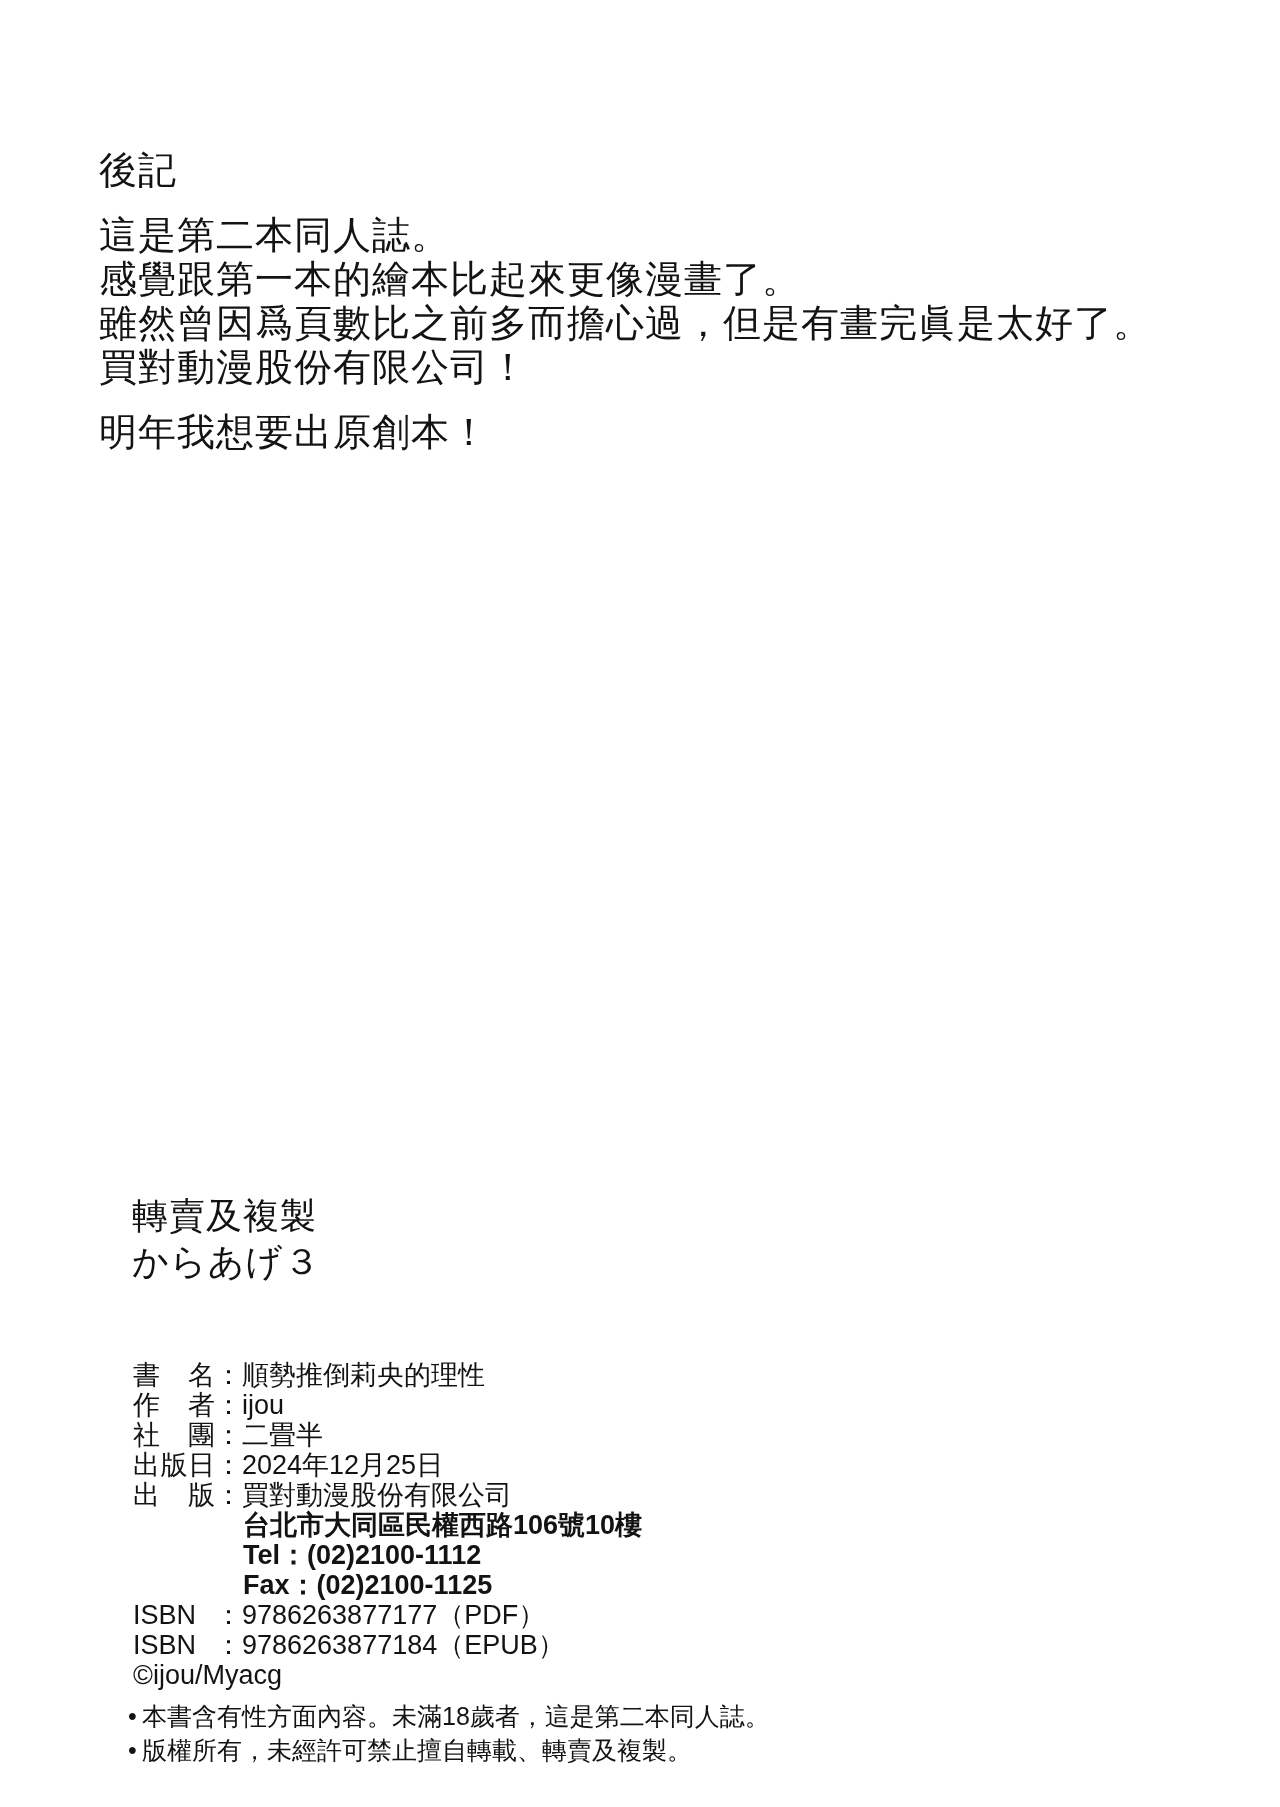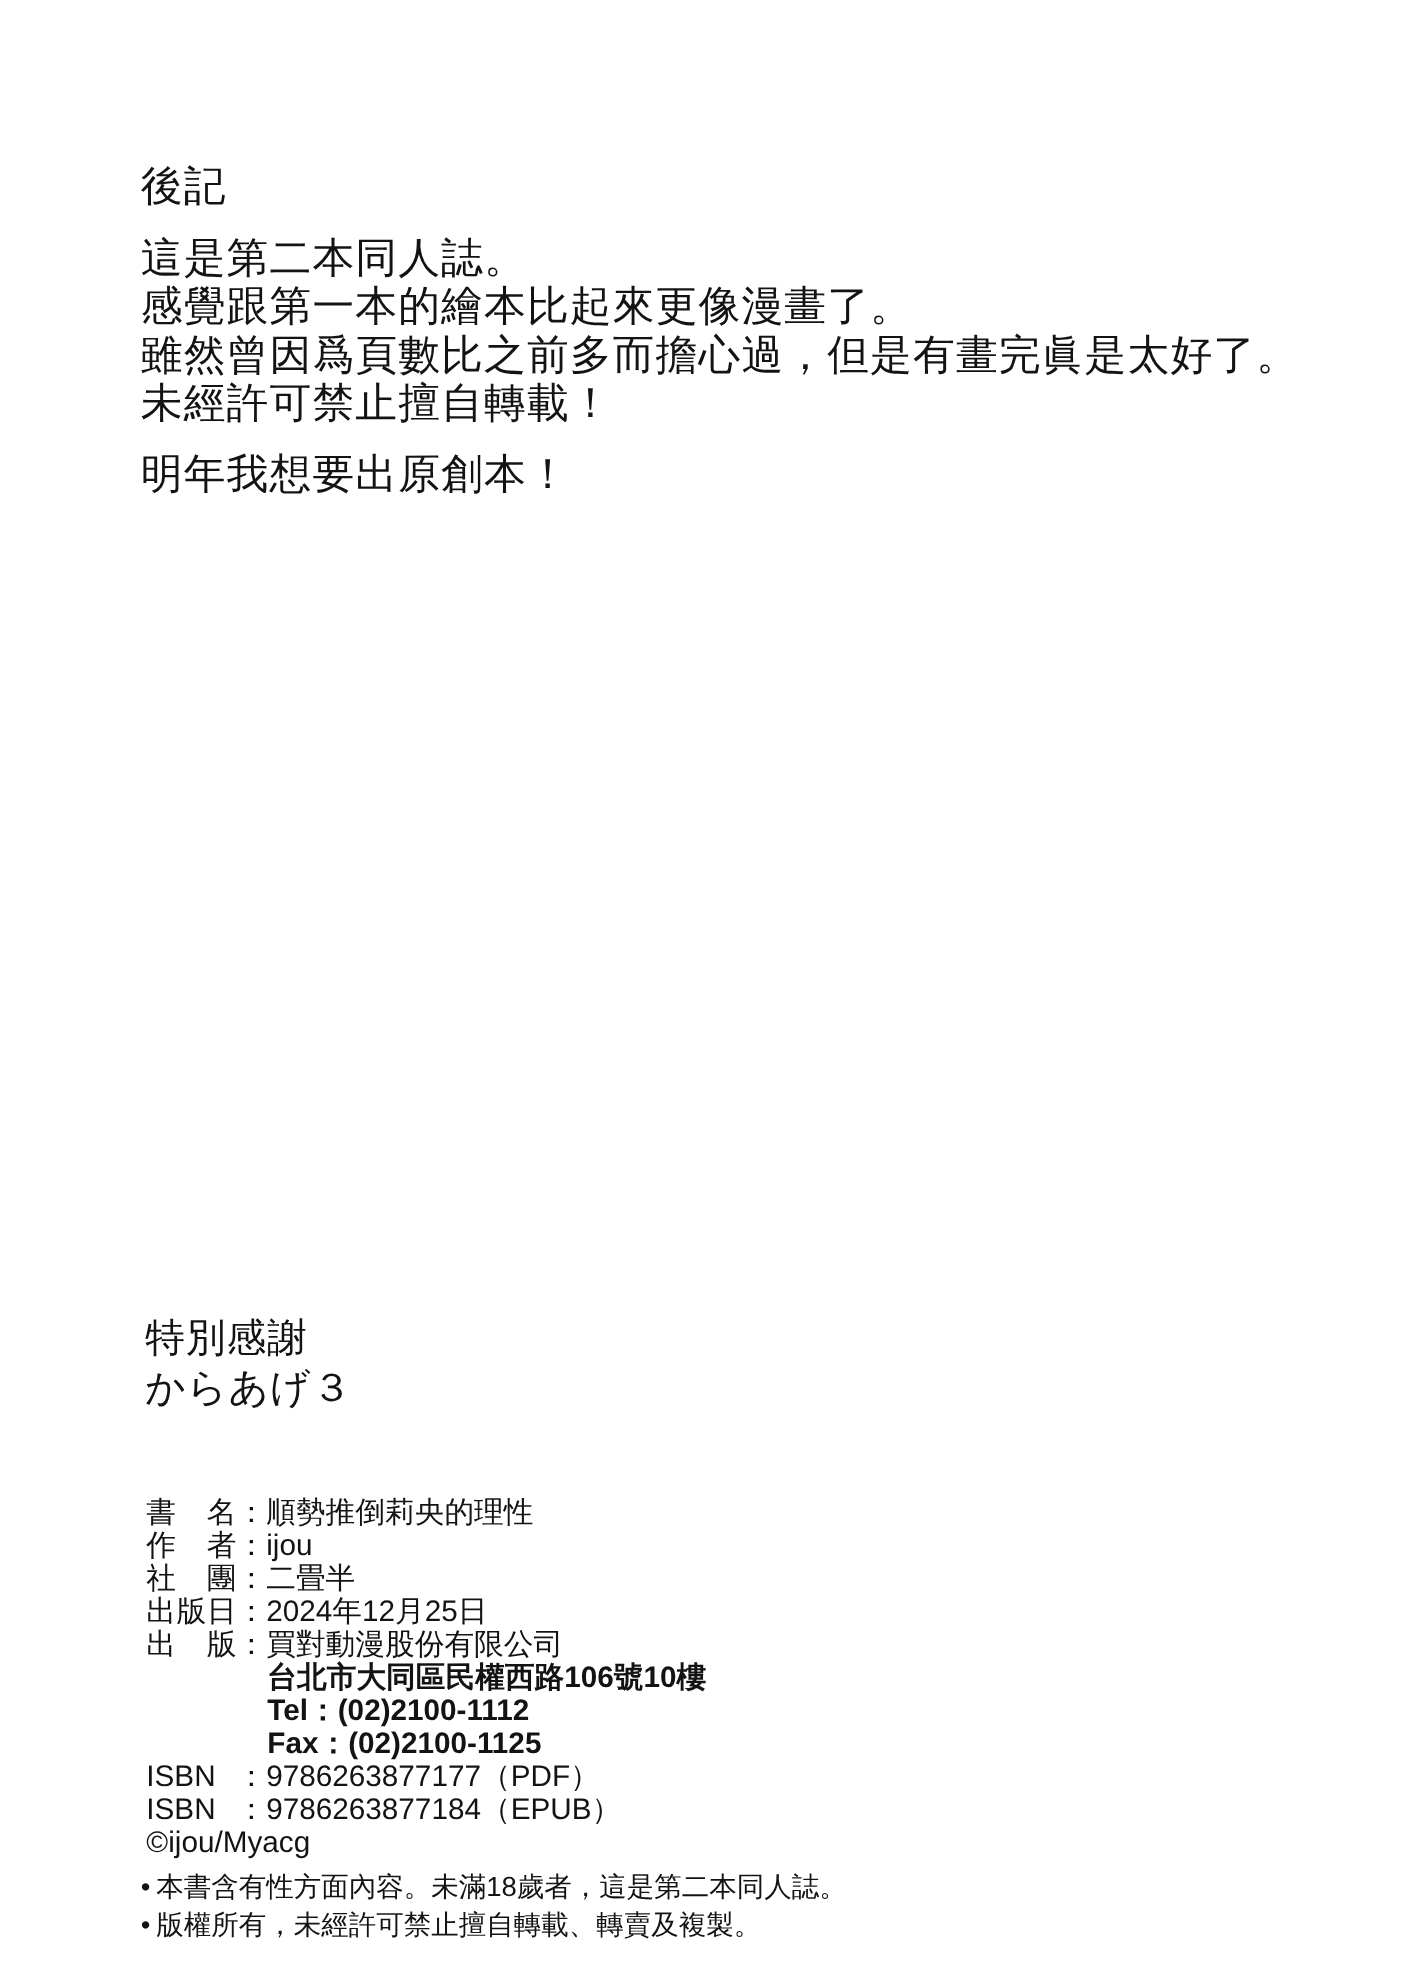--- a/index.html
+++ b/index.html
@@ -13,21 +13,21 @@
     background: #ffffff;
     color: #131313;
     font-family: "Liberation Sans", sans-serif;
     overflow: hidden;
   }
   .abs { position: absolute; }
   p, div { margin: 0; }
 
   
   .afterword {
-    left: 128px;
+    left: 99px;
     top: 148px;
     font-size: 38px;
     line-height: 44px;
     letter-spacing: 1px;
   }
   .afterword .heading { margin-bottom: 21px; }
   .afterword .closing { margin-top: 21px; }
 
   
   .thanks {
@@ -69,26 +69,26 @@
 </head>
 <body>
 
 <main>
 
   <section class="abs afterword">
     <div class="heading">後記</div>
     <p>這是第二本同人誌。</p>
     <p>感覺跟第一本的繪本比起來更像漫畫了。</p>
     <p>雖然曾因爲頁數比之前多而擔心過，但是有畫完眞是太好了。</p>
-    <p>未經許可禁止擅自轉載！</p>
+    <p>買對動漫股份有限公司！</p>
     <p class="closing">明年我想要出原創本！</p>
   </section>
 
   <section class="abs thanks">
-    <div>特別感謝</div>
+    <div>轉賣及複製</div>
     <div>からあげ３</div>
   </section>
 
   <section class="abs colophon">
 
     <div class="row">
       <span class="lbl">書名</span><span class="sep">：</span><span class="val">順勢推倒莉央的理性</span>
     </div>
 
     <div class="row">

